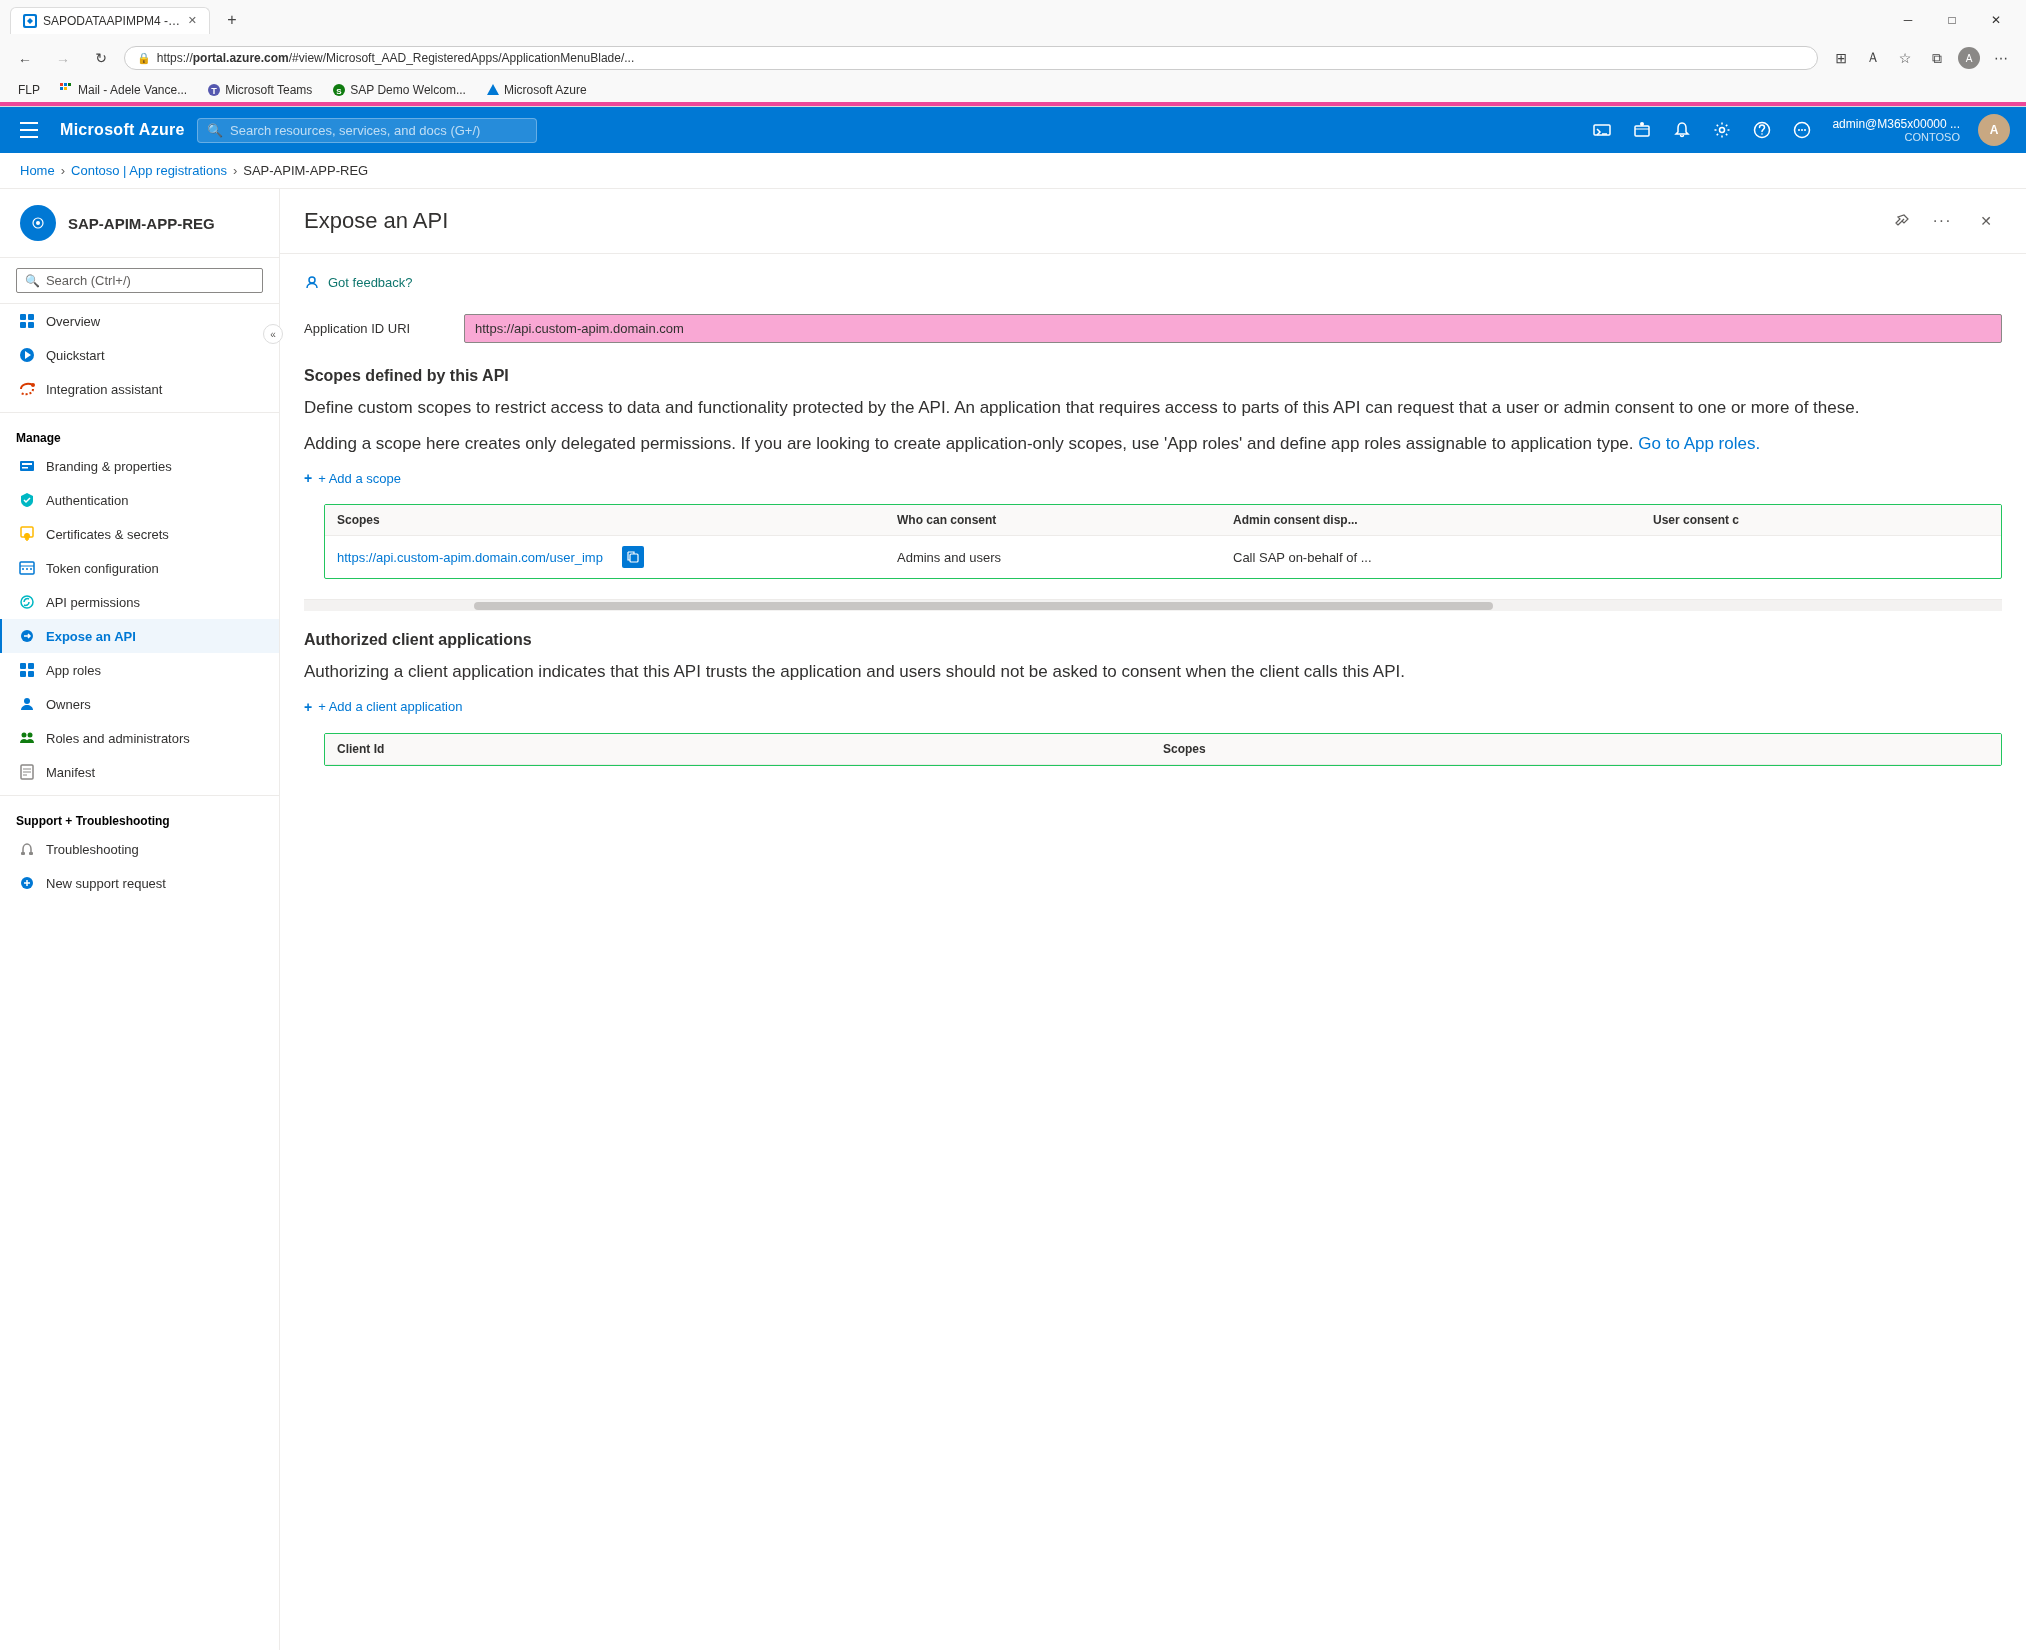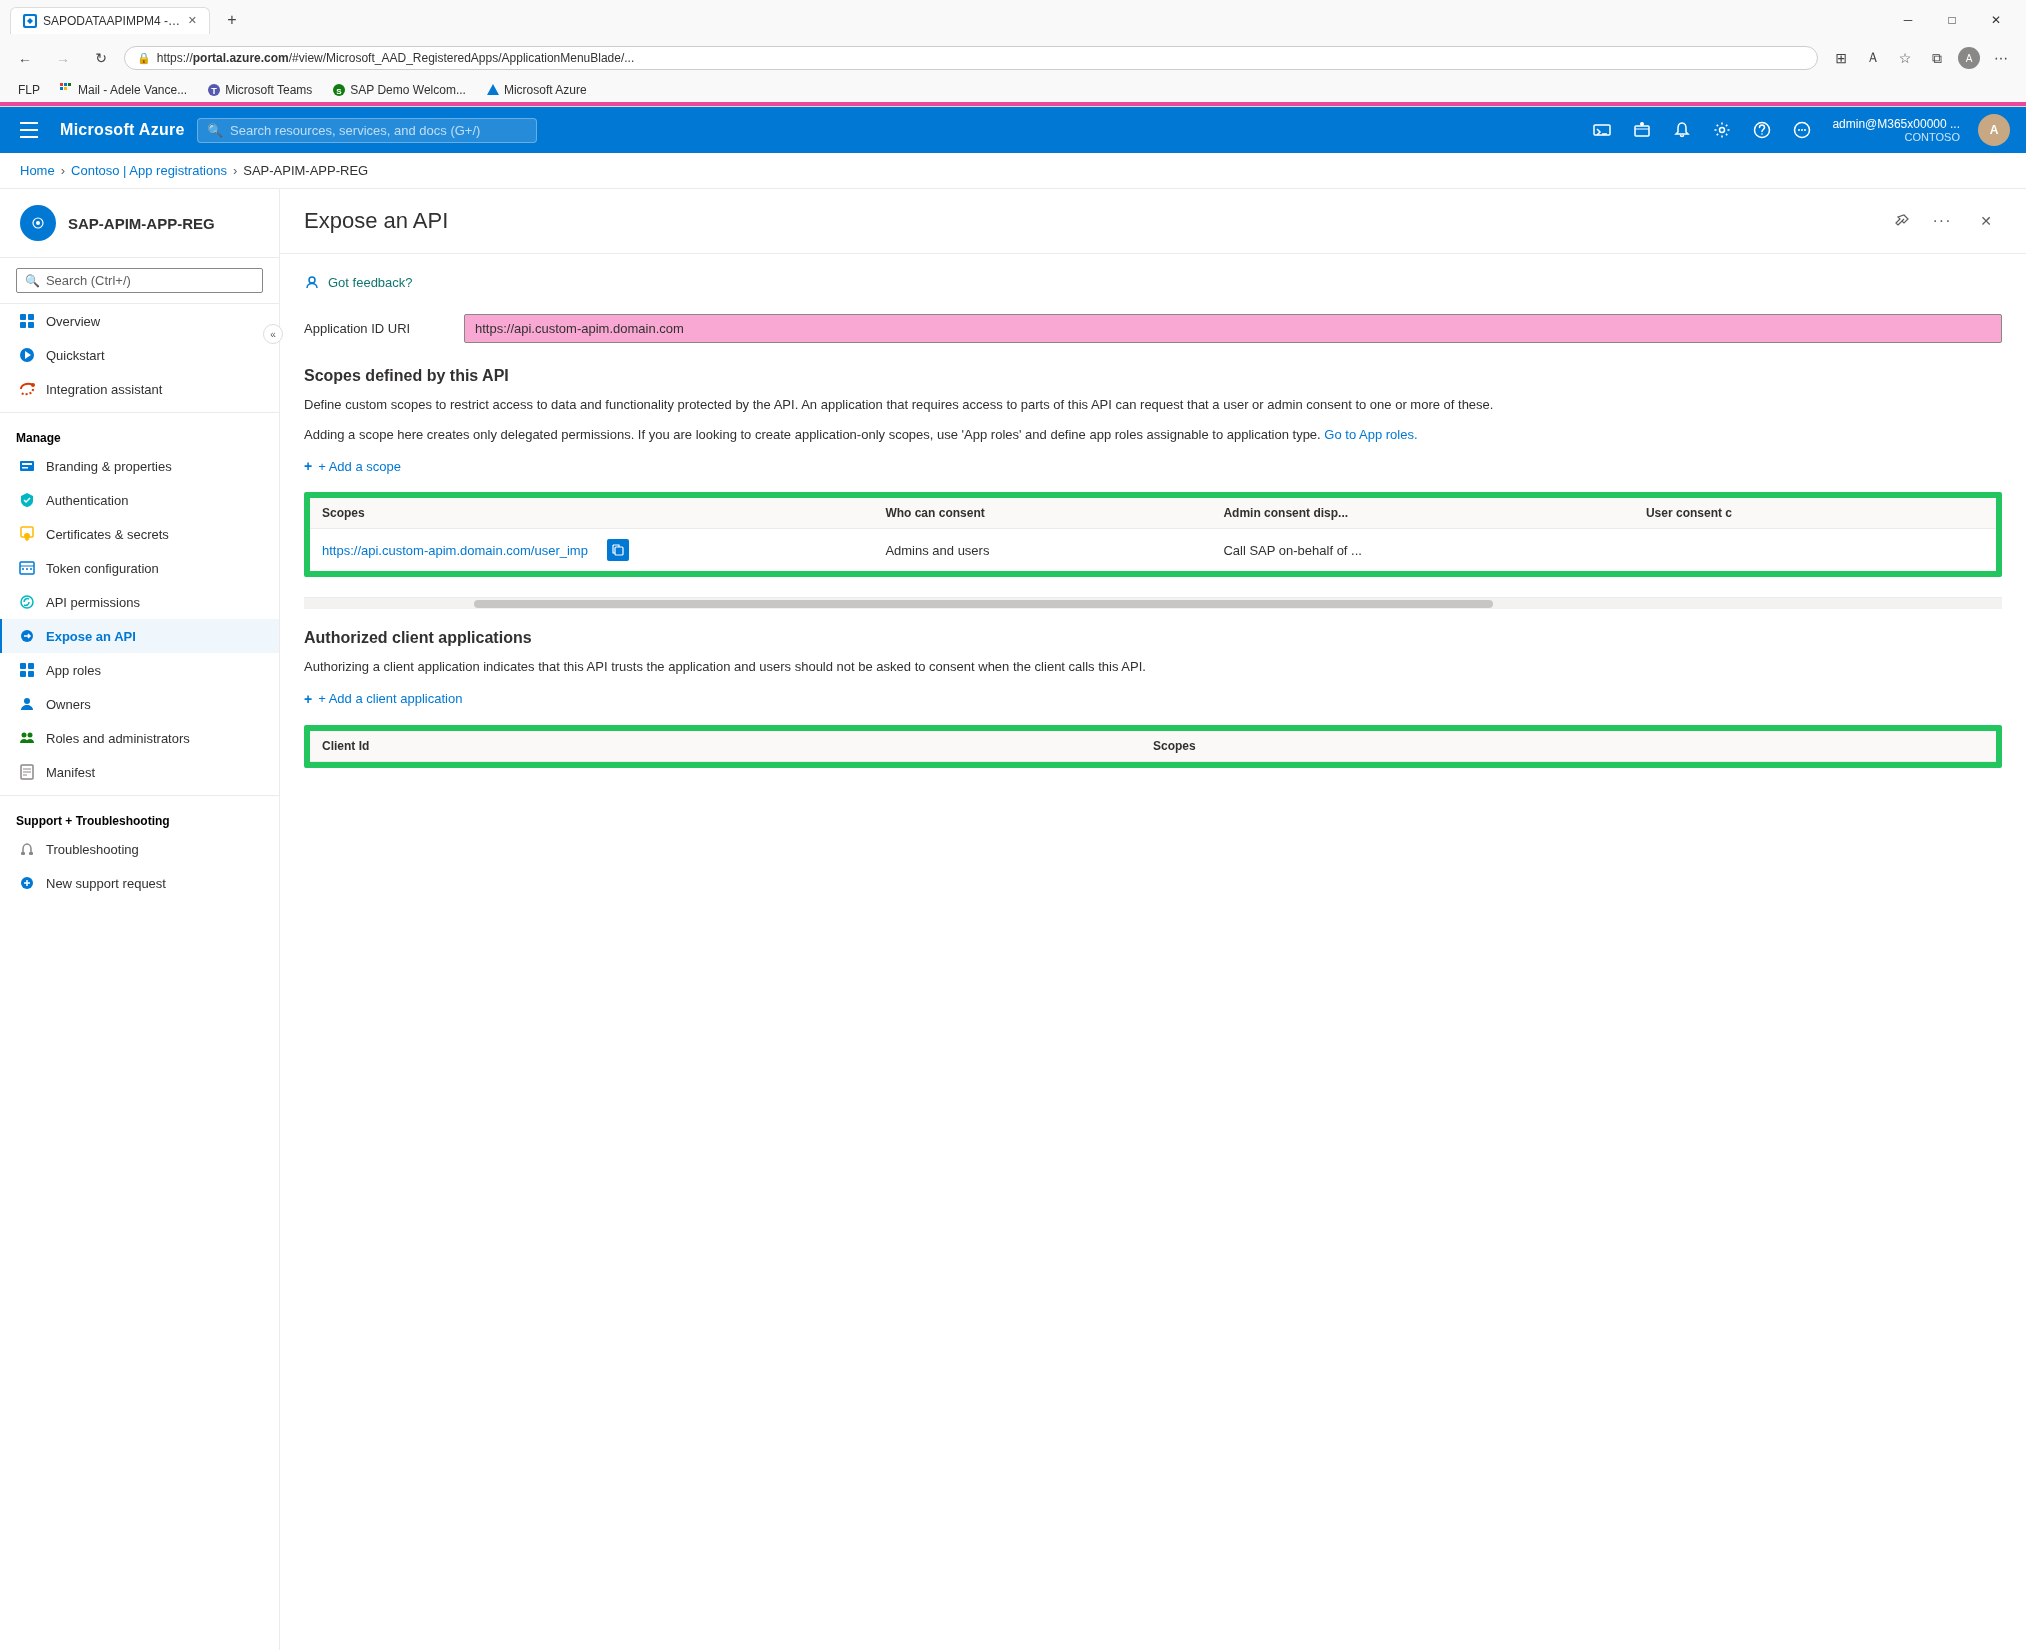--- a/index.html
+++ b/index.html
@@ -78,26 +78,26 @@
 
     .panel-content { flex: 1; overflow-y: auto; padding: 20px 24px; }
 
     .feedback-bar { display: flex; align-items: center; gap: 8px; margin-bottom: 24px; color: #0f766e; font-size: 13px; cursor: pointer; }
 
     .field-row { display: flex; align-items: center; margin-bottom: 24px; gap: 20px; }
     .field-label { font-size: 13px; color: #323130; min-width: 140px; }
     .field-input { flex: 1; border: 1px solid #8a8886; border-radius: 2px; padding: 6px 10px; font-size: 13px; background: #f9a8d4; color: #323130; }
 
     .section-title { font-size: 16px; font-weight: 600; color: #323130; margin-bottom: 10px; }
-    .section-desc { font-size: 13px; color: #323130; line-height: 1.5; margin-bottom: 8px; }
+    .section-desc { font-size: 17px; color: #323130; line-height: 1.5; margin-bottom: 8px; }
     .section-desc .link { color: #0078d4; cursor: pointer; }
 
     .add-btn { display: flex; align-items: center; gap: 6px; color: #0078d4; font-size: 13px; cursor: pointer; padding: 6px 0; margin-bottom: 12px; }
 
-    .table-container { border: 6px solid #22c55e; border-radius: 2px; margin-bottom: 20px; overflow: hidden; }
+    .table-container { border: 1px solid #22c55e; border-radius: 2px; margin-bottom: 20px; overflow: hidden; margin-left: 20px; }
     .table-header { display: grid; grid-template-columns: 2fr 1.2fr 1.5fr 1.2fr; background: #faf9f8; border-bottom: 1px solid #edebe9; padding: 8px 12px; font-size: 12px; font-weight: 600; color: #323130; }
     .table-row { display: grid; grid-template-columns: 2fr 1.2fr 1.5fr 1.2fr; padding: 10px 12px; border-bottom: 1px solid #f3f2f1; align-items: center; }
     .table-row:last-child { border-bottom: none; }
     .table-cell { font-size: 13px; display: flex; align-items: center; gap: 19px; }
     .table-cell a { color: #0078d4; text-decoration: none; cursor: pointer; }
     .copy-btn { width: 22px; height: 22px; background: #0078d4; color: #fff; display: flex; align-items: center; justify-content: center; cursor: pointer; border-radius: 2px; font-size: 10px; flex-shrink: 0; }
     .h-scrollbar { height: 12px; background: #f3f2f1; border-top: 1px solid #edebe9; position: relative; margin-bottom: 20px; }
     .h-scrollbar-thumb { height: 8px; width: 60%; background: #c8c6c4; border-radius: 4px; position: absolute; left: 10%; top: 2px; cursor: pointer; }
 
     

